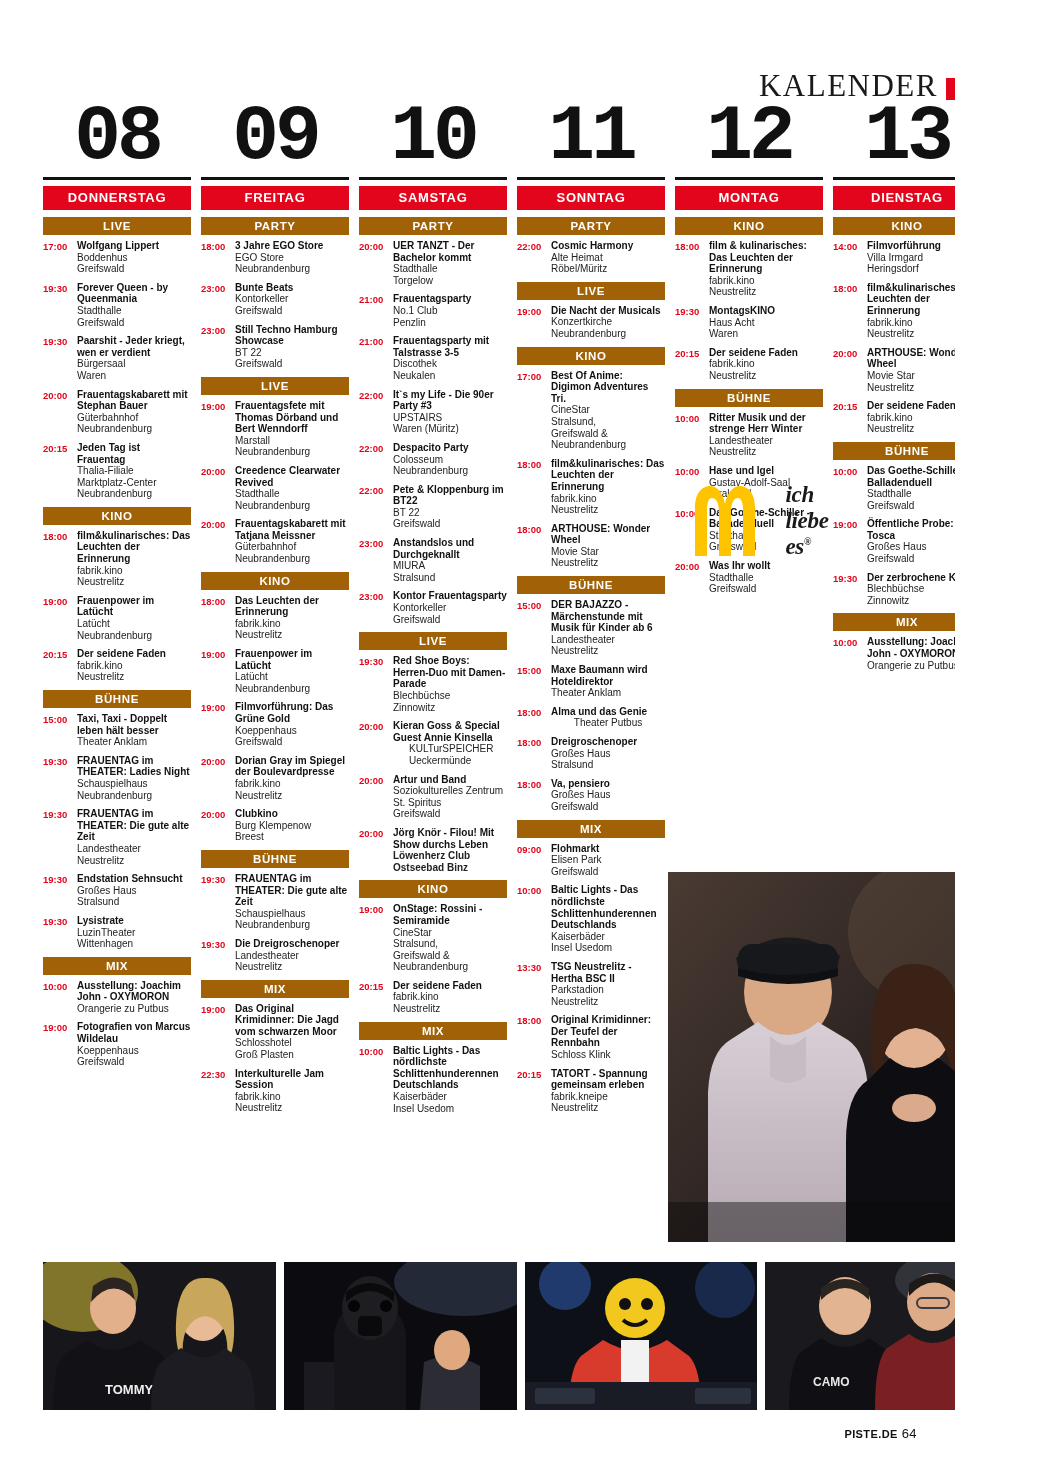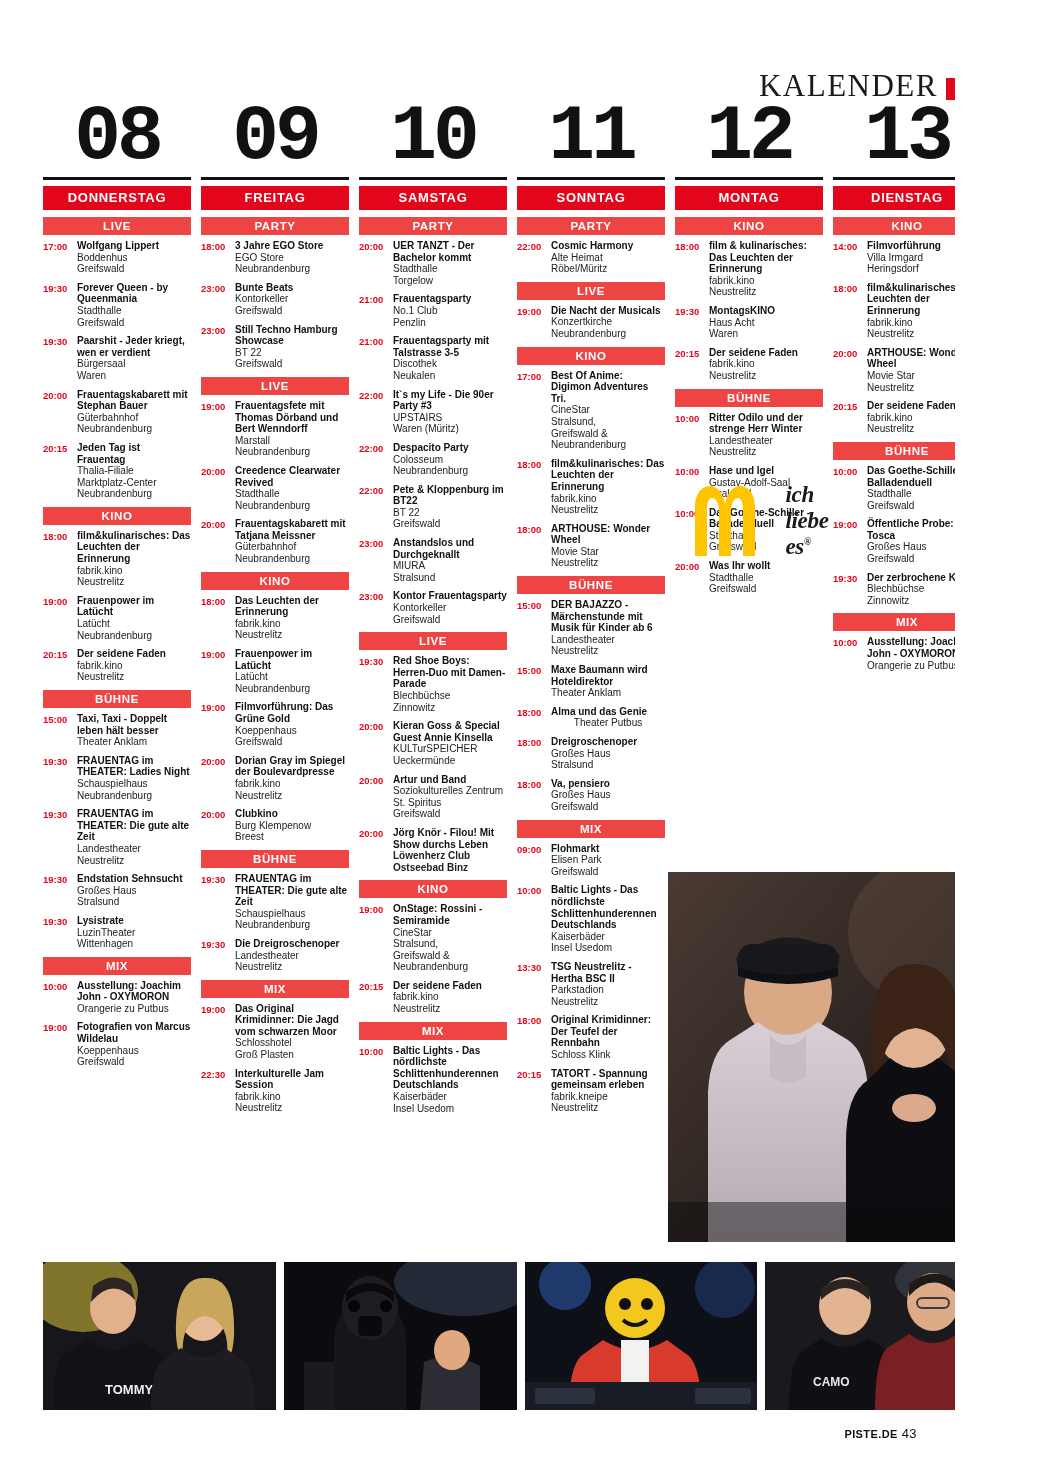--- a/index.html
+++ b/index.html
@@ -43,21 +43,21 @@
   }
   .dayname {
     margin-top: 6px;
     background: #e3051b; color: #fff;
     font-weight: bold; font-size: 13px; letter-spacing: .7px;
     text-align: center; padding: 4px 16px 5px;
     text-transform: uppercase;
   }
 
   .cat {
-    background: #ef4444; color: #fff;
+    background: #a16207; color: #fff;
     font-weight: bold; font-size: 11.5px; letter-spacing: .6px;
     text-align: center; padding: 3px 0 3px;
     margin: 7px 0 5px;
     text-transform: uppercase;
   }
   .col .cat:first-of-type { margin-top: 9px; }
 
   .ev { display: flex; margin-bottom: 7px; }
   .ev .t {
     width: 34px; flex: 0 0 34px;
@@ -449,21 +449,21 @@
           <div class="b">
             <div class="n">Red Shoe Boys: Herren-Duo mit Damen-Parade</div>
             <div class="v" style="white-space: pre-line;">Blechbüchse
 Zinnowitz</div>
           </div>
         </div>
         <div class="ev">
           <div class="t">20:00</div>
           <div class="b">
             <div class="n">Kieran Goss &amp; Special Guest Annie Kinsella</div>
-            <div class="v" style="white-space: pre-line;">KULTurSPEICHER
+            <div class="v" style="white-space: pre-line; margin-left: 16px;">KULTurSPEICHER
 Ueckermünde</div>
           </div>
         </div>
         <div class="ev">
           <div class="t">20:00</div>
           <div class="b">
             <div class="n">Artur und Band</div>
             <div class="v" style="white-space: pre-line;">Soziokulturelles Zentrum
 St. Spiritus
 Greifswald</div>
@@ -659,21 +659,21 @@
           <div class="b">
             <div class="n">Der seidene Faden</div>
             <div class="v" style="white-space: pre-line;">fabrik.kino
 Neustrelitz</div>
           </div>
         </div>
         <div class="cat">BÜHNE</div>
         <div class="ev">
           <div class="t">10:00</div>
           <div class="b">
-            <div class="n">Ritter Odilo und der strenge Herr Winter</div>
+            <div class="n">Ritter Musik und der strenge Herr Winter</div>
             <div class="v" style="white-space: pre-line;">Landestheater
 Neustrelitz</div>
           </div>
         </div>
         <div class="ev">
           <div class="t">10:00</div>
           <div class="b">
             <div class="n">Hase und Igel</div>
             <div class="v" style="white-space: pre-line;">Gustav-Adolf-Saal
 Stralsund</div>
@@ -864,16 +864,16 @@
         <text x="48" y="124" font-family="Liberation Sans, sans-serif" font-size="12" font-weight="bold" fill="#e8e8e8">CAMO</text>
         <ellipse cx="168" cy="40" rx="26" ry="29" fill="#ddab87"></ellipse>
         <path d="M144 34 q24 -26 48 -2 l0 -12 q-24 -18 -48 2 z" fill="#1e1a18"></path>
         <rect x="152" y="36" width="32" height="10" rx="5" fill="none" stroke="#3a3a42" stroke-width="2"></rect>
         <path d="M144 72 q24 18 48 0 l22 14 q12 12 12 62 l-116 0 q0 -50 12 -62 z" fill="#7a1f22"></path>
       </svg>
     </div>
   </div>
 
   <div class="footer">
-    <span>PISTE.DE</span><span class="pg">43</span>
+    <span>PISTE.DE</span><span class="pg">64</span>
   </div>
 
 </div>
 
 </body></html>

